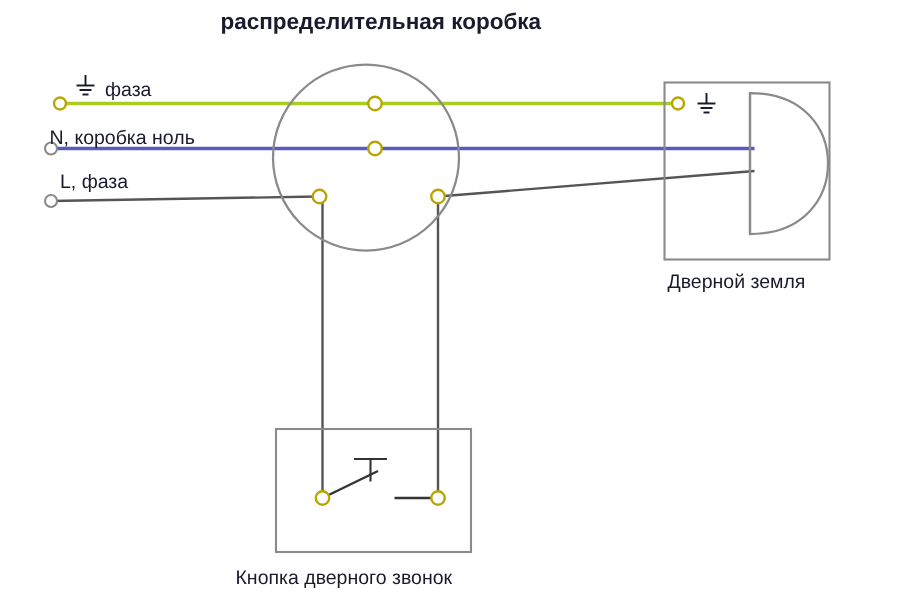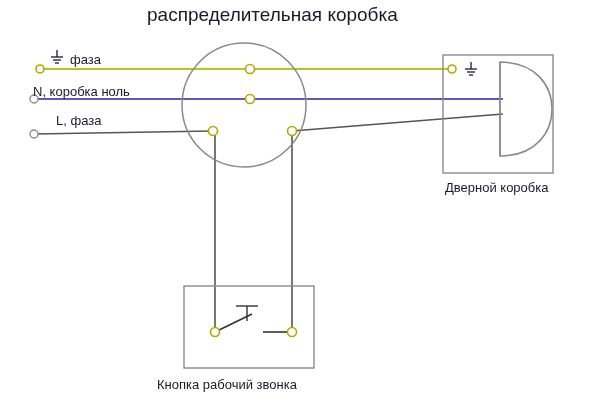--- a/index.html
+++ b/index.html
@@ -24,21 +24,22 @@
   }
   .lbl {
     position: absolute;
     color: #1a1a2e;
     font-size: 13px;
     line-height: 15px;
     white-space: nowrap;
     font-family: "Liberation Sans", sans-serif;
   }
   .lbl-title {
-    font-size: 19px;
+    font-size: 15px;
+    font-weight: bold;
   }
 </style>
 </head>
 <body>
 
 <div id="stage">
 
   <svg id="diagram-svg" viewBox="0 0 600 409">
 
     <line x1="40" y1="69" x2="452" y2="69" stroke="#aacc22" stroke-width="2.2"></line>
@@ -97,19 +98,19 @@
       <line x1="469" y1="75" x2="473" y2="75"></line>
     </g>
   </svg>
 
   <div class="lbl lbl-title" style="left:147px; top:7px;">распределительная коробка</div>
 
   <div class="lbl" style="left:70px; top:52px;">фаза</div>
 
   <div class="lbl" style="left:33px; top:84px;">N, коробка ноль</div>
 
-  <div class="lbl" style="left:56px; top:113px;">L, фаза</div>
+  <div class="lbl" style="left:40px; top:113px;">L, фаза</div>
 
-  <div class="lbl" style="left:445px; top:180px;">Дверной коробка</div>
+  <div class="lbl" style="left:445px; top:180px;">Дверной земля</div>
 
-  <div class="lbl" style="left:157px; top:377px;">Кнопка рабочий звонка</div>
+  <div class="lbl" style="left:157px; top:377px;">Кнопка дверного звонок</div>
 
 </div>
 
 </body></html>

